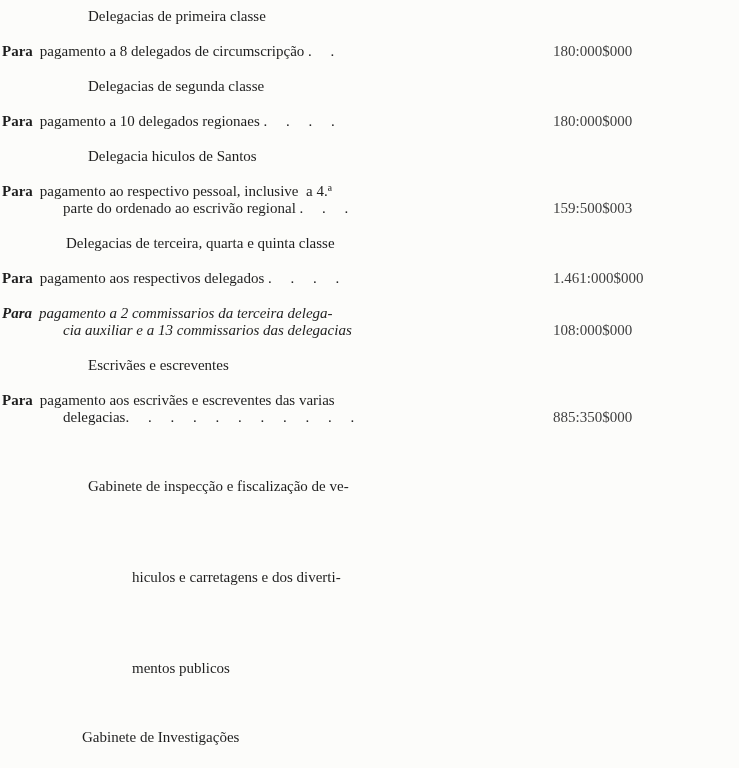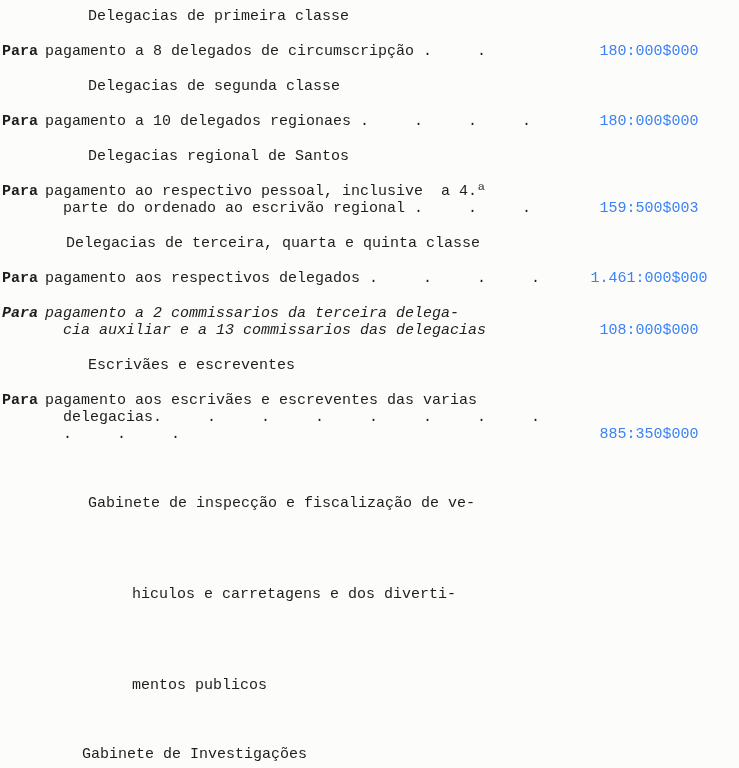--- a/index.html
+++ b/index.html
@@ -3,48 +3,48 @@
 <meta charset="utf-8">
 <style>
   html, body { margin: 0; padding: 0; background: #e8e8e6; }
   .page {
     position: relative;
     width: 739px;
     height: 768px;
     margin: 0 auto;
     background: #fcfcfa;
     color: #1e1e1e;
-    font-family: Liberation Mono, monospace;
+    font-family: Liberation Serif, serif;
     font-size: 15px;
     line-height: 17px;
     box-sizing: border-box;
     padding: 8px 0 0 2px;
     overflow: hidden;
   }
   .heading { margin: 0 0 18px 86px; white-space: pre-wrap; }
   .sec3 .heading { margin-left: 64px; }
   .sec7 .heading { margin-left: 80px; }
   .hline { white-space: pre-wrap; }
   .hline.cont { margin-left: 44px; margin-top: 40px; }
   .entry {
     display: flex;
     align-items: flex-end;
     margin: 0 0 18px 0;
-    padding-right: 15px;
+    padding-right: 36px;
   }
   .etext { flex: 1; min-width: 0; }
   .eline { white-space: pre-wrap; }
   .eline.cont { margin-left: 61px; }
   .lead { font-weight: bold; margin-right: 7px; }
   .it { font-style: italic; }
   .amount {
     width: 150px;
-    text-align: center;
+    text-align: left;
     white-space: nowrap;
-    color: #3b82f6;
+    color: #404040;
   }
 </style>
 </head>
 <body>
 
 <div class="page">
 
   <div class="section sec0">
     <div class="heading">Delegacias de primeira classe</div>
     <div class="entry">
@@ -59,21 +59,21 @@
     <div class="heading">Delegacias de segunda classe</div>
     <div class="entry">
       <div class="etext">
         <div class="eline"><span class="lead">Para</span><span>pagamento a 10 delegados regionaes .     .     .     .</span></div>
       </div>
       <div class="amount">180:000$000</div>
     </div>
   </div>
 
   <div class="section sec2">
-    <div class="heading">Delegacias regional de Santos</div>
+    <div class="heading">Delegacia hiculos de Santos</div>
     <div class="entry">
       <div class="etext">
         <div class="eline"><span class="lead">Para</span><span>pagamento ao respectivo pessoal, inclusive  a 4.ª</span></div>
         <div class="eline cont">parte do ordenado ao escrivão regional .     .     .</div>
       </div>
       <div class="amount">159:500$003</div>
     </div>
   </div>
 
   <div class="section sec3">

